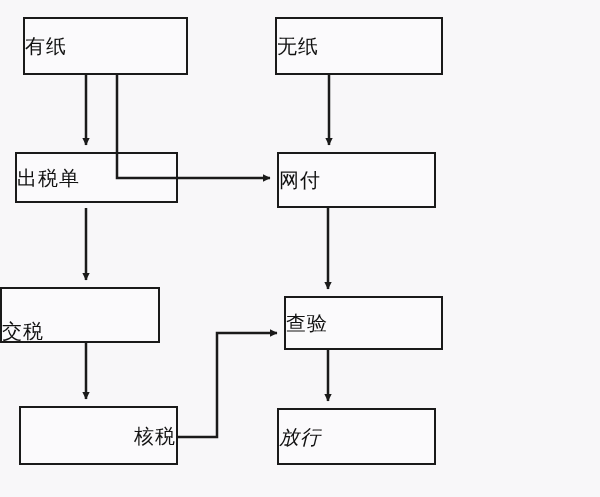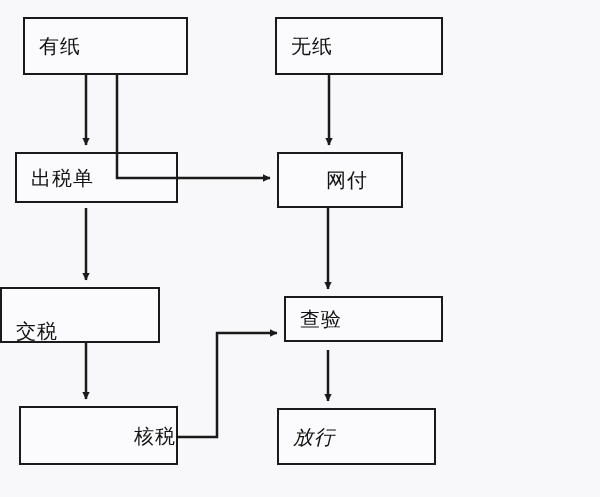--- a/index.html
+++ b/index.html
@@ -31,21 +31,20 @@
     border: 2px solid #1a1a1a;
     display: flex;
     align-items: center;
     z-index: 2;
   }
   .node-label {
     font-size: 20px;
     line-height: 1;
     color: #111111;
     letter-spacing: 1px;
-    padding-left: 14px;
     white-space: nowrap;
   }
   
   .edge-over {
     z-index: 3;
   }
 </style>
 </head>
 <body>
 
@@ -88,29 +87,29 @@
   </div>
 
   <div class="node" style="left:275px; top:17px; width:168px; height:58px;align-items:center;">
     <span class="node-label">无纸</span>
   </div>
 
   <div class="node" style="left:15px; top:152px; width:163px; height:51px;">
     <span class="node-label">出税单</span>
   </div>
 
-  <div class="node" style="left:277px; top:152px; width:126px; height:56px;justify-content:center;">
+  <div class="node" style="left:277px; top:152px; width:159px; height:56px;">
     <span class="node-label">网付</span>
   </div>
 
   <div class="node" style="left:0; top:287px; width:160px; height:56px;align-items:flex-end;">
     <span class="node-label">交税</span>
   </div>
 
-  <div class="node" style="left:284px; top:296px; width:159px; height:46px;">
+  <div class="node" style="left:284px; top:296px; width:159px; height:54px;">
     <span class="node-label">查验</span>
   </div>
 
   <div class="node" style="left:19px; top:406px; width:159px; height:59px;justify-content:flex-end;">
     <span class="node-label">核税</span>
   </div>
 
   <div class="node" style="left:277px; top:408px; width:159px; height:57px;font-style:italic;">
     <span class="node-label">放行</span>
   </div>

